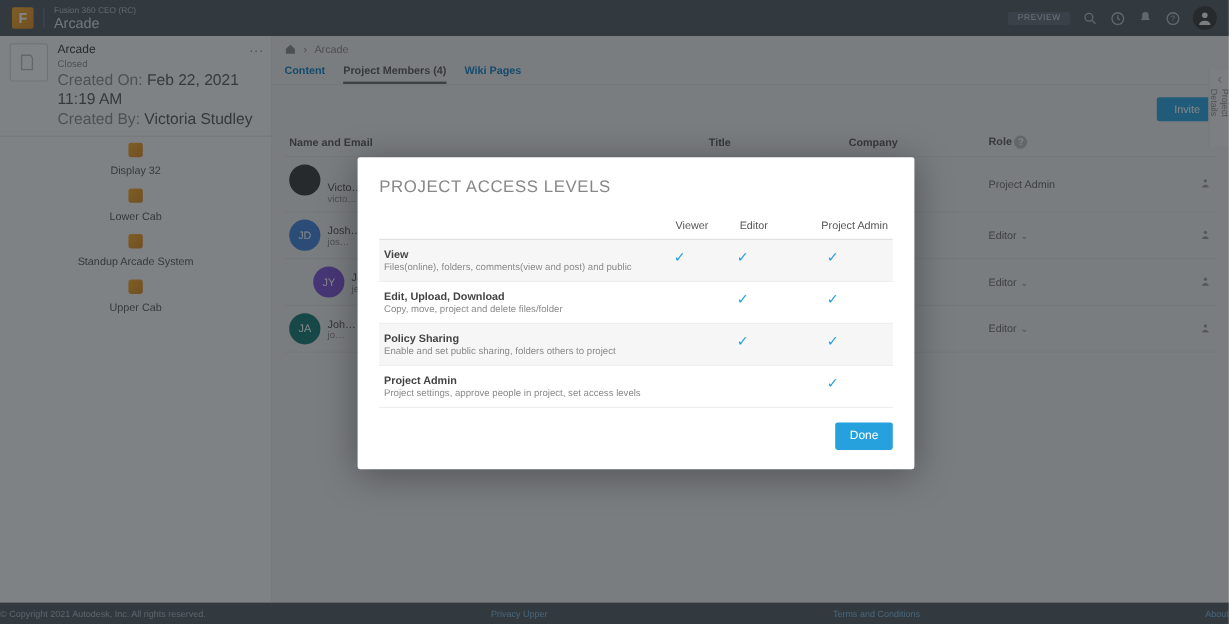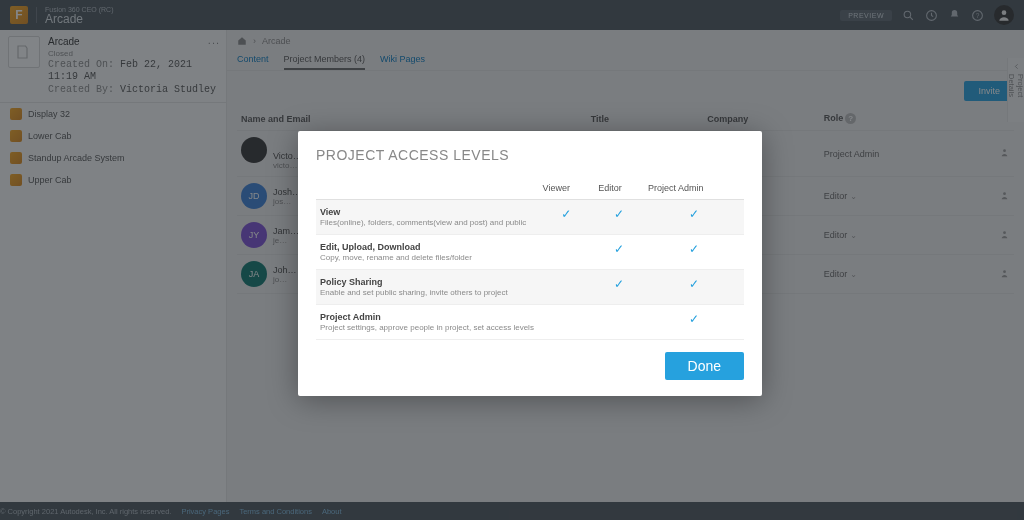--- a/index.html
+++ b/index.html
@@ -34,75 +34,75 @@
 
   
   .body{display:flex;height:calc(100% - 30px - 18px);}
   .sidebar{width:226px;background:var(--sidebar);border-right:1px solid var(--border);}
   .proj-card{display:flex;padding:6px 8px;border-bottom:1px solid var(--border);gap:8px;position:relative;}
   .proj-thumb{width:30px;height:30px;border:1px solid #d5d5d5;border-radius:2px;display:flex;align-items:center;justify-content:center;background:#fafafa;}
   .proj-thumb svg{width:18px;height:18px;color:#bbb;}
   .proj-meta{flex:1;line-height:1.25;}
   .proj-name{font-size:10px;color:#333;}
   .proj-status{font-size:8px;color:var(--muted);}
-  .proj-line{font-size:10px;color:var(--muted);font-family:Liberation Mono, monospace;}
+  .proj-line{font-size:13px;color:var(--muted);}
   .proj-line .v{color:#555;}
   .proj-menu{position:absolute;top:4px;right:6px;color:#888;letter-spacing:1px;cursor:pointer;}
 
-  .tree-item{display:flex;align-items:center;gap:6px;padding:5px 10px;font-size:9px;color:#555;cursor:pointer;}
+  .tree-item{display:flex;align-items:center;gap:6px;padding:5px 10px;font-size:9px;color:#555;cursor:pointer;flex-direction:column;}
   .fusion-badge{width:12px;height:12px;background:linear-gradient(135deg,#f5a623,#d8871d);border-radius:2px;}
 
   .main-area{flex:1;display:flex;flex-direction:column;background:#eceaea;}
   .crumbs{padding:6px 10px 2px;display:flex;align-items:center;gap:6px;color:#888;font-size:9px;}
   .crumbs svg{width:10px;height:10px;}
   .tabs{display:flex;gap:15px;padding:2px 10px 0;border-bottom:1px solid var(--border);font-size:9px;}
-  .tab{padding:4px 0;color:var(--link);cursor:pointer;}
+  .tab{padding:4px 0;color:var(--link);cursor:pointer;font-weight:bold;}
   .tab.active{color:#555;border-bottom:2px solid #666;}
   .content{flex:1;padding:10px;overflow:auto;position:relative;}
   .invite-row{display:flex;justify-content:flex-end;margin-bottom:6px;}
   .invite-btn{background:var(--accent);color:#fff;border:none;padding:5px 14px;font-size:9px;border-radius:2px;cursor:pointer;}
 
   table.members{width:100%;border-collapse:collapse;font-size:9px;}
   table.members th{text-align:left;font-weight:600;color:#555;border-bottom:1px solid var(--border);padding:6px 4px;}
   table.members td{border-bottom:1px solid var(--border);padding:6px 4px;vertical-align:middle;}
   .mem-avatar{width:26px;height:26px;border-radius:50%;display:inline-flex;align-items:center;justify-content:center;color:#fff;font-size:9px;margin-right:6px;}
   .av1{background:#333;}
   .av2{background:#3b7fd4;}
-  .av3{background:#7a4fd2;}
+  .av3{background:#7a4fd2;margin-left:20px;}
   .av4{background:#0f766e;}
   .mem-name{display:inline-block;vertical-align:middle;}
   .mem-sub{font-size:8px;color:var(--muted);display:block;}
   .role-cell{color:#666;}
   .chev{font-size:8px;color:#999;margin-left:3px;}
   .mgr-icon{color:#999;width:11px;height:11px;}
   .qmark{display:inline-flex;width:11px;height:11px;border-radius:50%;background:#bbb;color:#fff;font-size:8px;align-items:center;justify-content:center;margin-left:2px;}
 
   
   .rail{position:absolute;right:0;top:58px;width:16px;height:60px;background:#f0f0f0;border-left:1px solid var(--border);writing-mode:vertical-rl;font-size:7.5px;color:#888;display:flex;align-items:center;justify-content:center;gap:3px;padding-top:4px;cursor:pointer;}
   .rail svg{transform:rotate(0);}
 
   
-  .footer{height:18px;background:var(--header);color:#aeb6bd;font-size:7.5px;display:flex;align-items:center;justify-content:flex-start;gap:10px;}
+  .footer{height:18px;background:var(--header);color:#aeb6bd;font-size:7.5px;display:flex;align-items:center;justify-content:space-between;gap:10px;}
   .footer .flink{color:#7fb8dc;cursor:pointer;}
 
   
   .overlay{position:absolute;inset:0;background:var(--dim-overlay);}
   .modal{position:absolute;left:298px;top:131px;width:428px;background:#fff;border-radius:2px;box-shadow:0 4px 30px rgba(0,0,0,0.35);padding:16px 18px;}
   .modal h2{margin:0 0 14px 0;font-size:14px;font-weight:400;color:#888;letter-spacing:0.5px;}
   .access-tbl{width:100%;border-collapse:collapse;font-size:9px;}
-  .access-tbl th{font-weight:400;color:#555;text-align:left;padding:6px 4px;border-bottom:1px solid var(--border);}
+  .access-tbl th{font-weight:400;color:#555;text-align:right;padding:6px 4px;border-bottom:1px solid var(--border);}
   .access-tbl th:first-child{text-align:left;}
   .access-tbl td{padding:7px 4px;border-bottom:1px solid #eee;vertical-align:top;text-align:center;}
   .access-tbl td:first-child{text-align:left;}
   .access-tbl tr.alt td{background:#f6f6f6;}
   .perm-name{font-weight:600;color:#444;}
   .perm-desc{display:block;font-size:8px;color:var(--muted);font-weight:400;margin-top:1px;}
   .chk{color:var(--accent);font-size:12px;}
   .modal-foot{display:flex;justify-content:flex-end;margin-top:12px;}
-  .done-btn{background:var(--accent);color:#fff;border:none;padding:6px 23px;font-size:14px;border-radius:2px;cursor:pointer;}
+  .done-btn{background:var(--accent);color:#fff;border:none;padding:6px 12px;font-size:10px;border-radius:2px;cursor:pointer;}
 </style>
 </head>
 <body>
 
 <div class="app-header">
   <div class="logo">F</div>
   <div class="vline"></div>
   <div class="titles">
     <span class="sub">Fusion 360 CEO (RC)</span>
     <span class="main">Arcade</span>
@@ -246,21 +246,21 @@
 
 <div class="rail">
   <svg width="9" height="9" viewBox="0 0 24 24" fill="none" stroke="#888" stroke-width="2">
       <polyline points="15 6 9 12 15 18"></polyline>
     </svg>
   <span>Project Details</span>
 </div>
 
 <div class="footer">
   <span>© Copyright 2021 Autodesk, Inc. All rights reserved.</span>
-  <span class="flink">Privacy Pages</span>
+  <span class="flink">Privacy Upper</span>
   <span class="flink">Terms and Conditions</span>
   <span class="flink">About</span>
 </div>
 
 <div class="overlay"></div>
 <div class="modal">
   <h2>PROJECT ACCESS LEVELS</h2>
   <table class="access-tbl">
     <thead>
       <tr>
@@ -271,27 +271,27 @@
       </tr>
     </thead>
     <tbody id="access-body">
         <tr class="alt">
           <td><span class="perm-name">View</span><span class="perm-desc">Files(online), folders, comments(view and post) and public</span></td>
           <td><span class="chk">✓</span></td>
           <td><span class="chk">✓</span></td>
           <td><span class="chk">✓</span></td>
         </tr>
         <tr>
-          <td><span class="perm-name">Edit, Upload, Download</span><span class="perm-desc">Copy, move, rename and delete files/folder</span></td>
+          <td><span class="perm-name">Edit, Upload, Download</span><span class="perm-desc">Copy, move, project and delete files/folder</span></td>
           <td></td>
           <td><span class="chk">✓</span></td>
           <td><span class="chk">✓</span></td>
         </tr>
         <tr class="alt">
-          <td><span class="perm-name">Policy Sharing</span><span class="perm-desc">Enable and set public sharing, invite others to project</span></td>
+          <td><span class="perm-name">Policy Sharing</span><span class="perm-desc">Enable and set public sharing, folders others to project</span></td>
           <td></td>
           <td><span class="chk">✓</span></td>
           <td><span class="chk">✓</span></td>
         </tr>
         <tr>
           <td><span class="perm-name">Project Admin</span><span class="perm-desc">Project settings, approve people in project, set access levels</span></td>
           <td></td>
           <td></td>
           <td><span class="chk">✓</span></td>
         </tr>

